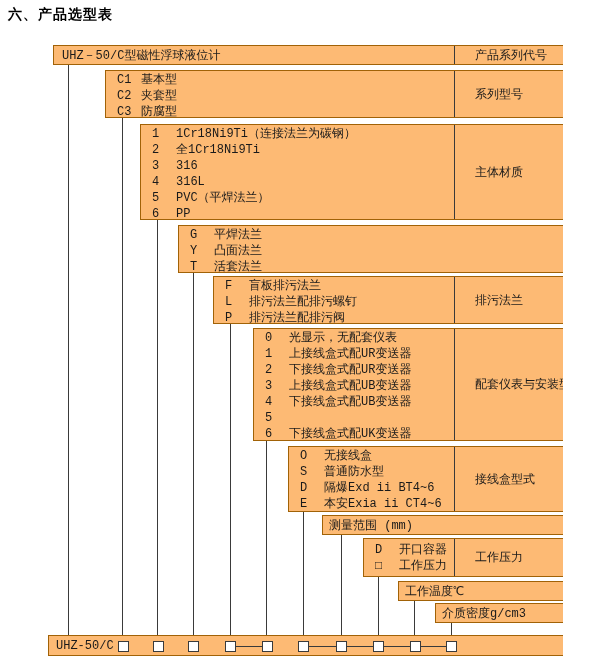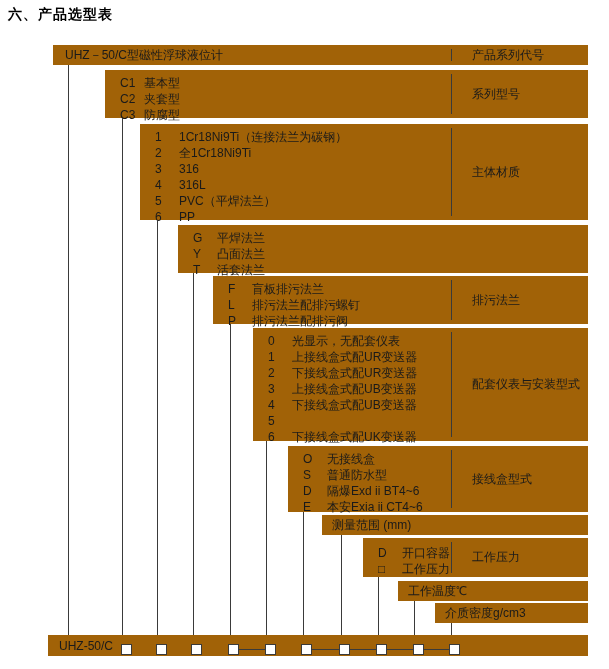--- a/index.html
+++ b/index.html
@@ -1,25 +1,25 @@
 <!DOCTYPE html>
 <html><head>
 <meta charset="utf-8">
 <style>
   html,body{margin:0;padding:0;background:#ffffff;}
   .page{
-    position:relative;width:609px;height:669px;background:#ffffff;overflow:hidden;
-    font-family:Liberation Sans, sans-serif;color:#1a1a1a;
+    position:relative;width:563px;height:669px;background:#ffffff;overflow:hidden;
+    font-family:Liberation Mono, monospace;color:#1a1a1a;
   }
   .doc-title{
     position:absolute;left:8px;top:6px;font-size:14px;font-weight:bold;color:#000;
     letter-spacing:1px;
   }
   .box{
-    position:absolute;border:4px solid #a16207;background:#a16207;box-sizing:border-box;
+    position:absolute;border:1px solid #a16207;background:#fdba74;box-sizing:border-box;
     font-size:12px;
   }
   .cat{
     position:absolute;top:0;bottom:0;right:0;width:133px;border-left:1px solid #3a3a3a;
     display:flex;align-items:center;padding-left:20px;box-sizing:border-box;font-size:12px;
   }
   .opts{padding-top:1px;}
   .opt{display:flex;line-height:16px;white-space:nowrap;}
   .code{padding-left:11px;min-width:16px;margin-right:8px;flex:none;}
   .plain{display:flex;align-items:center;padding-left:6px;}

